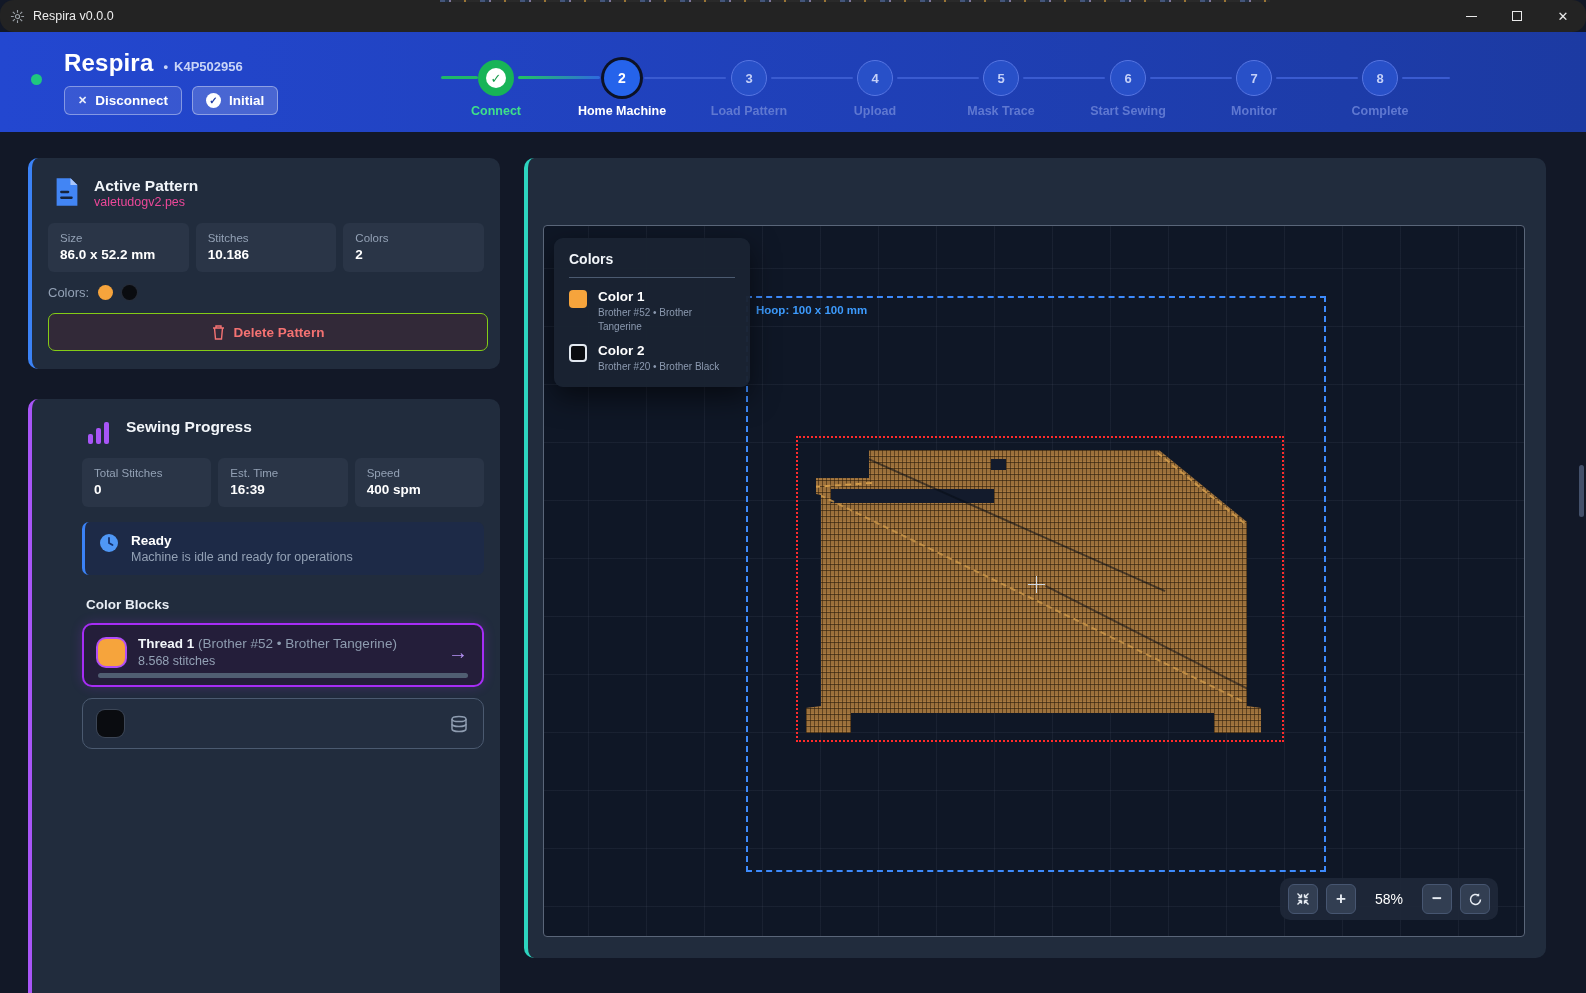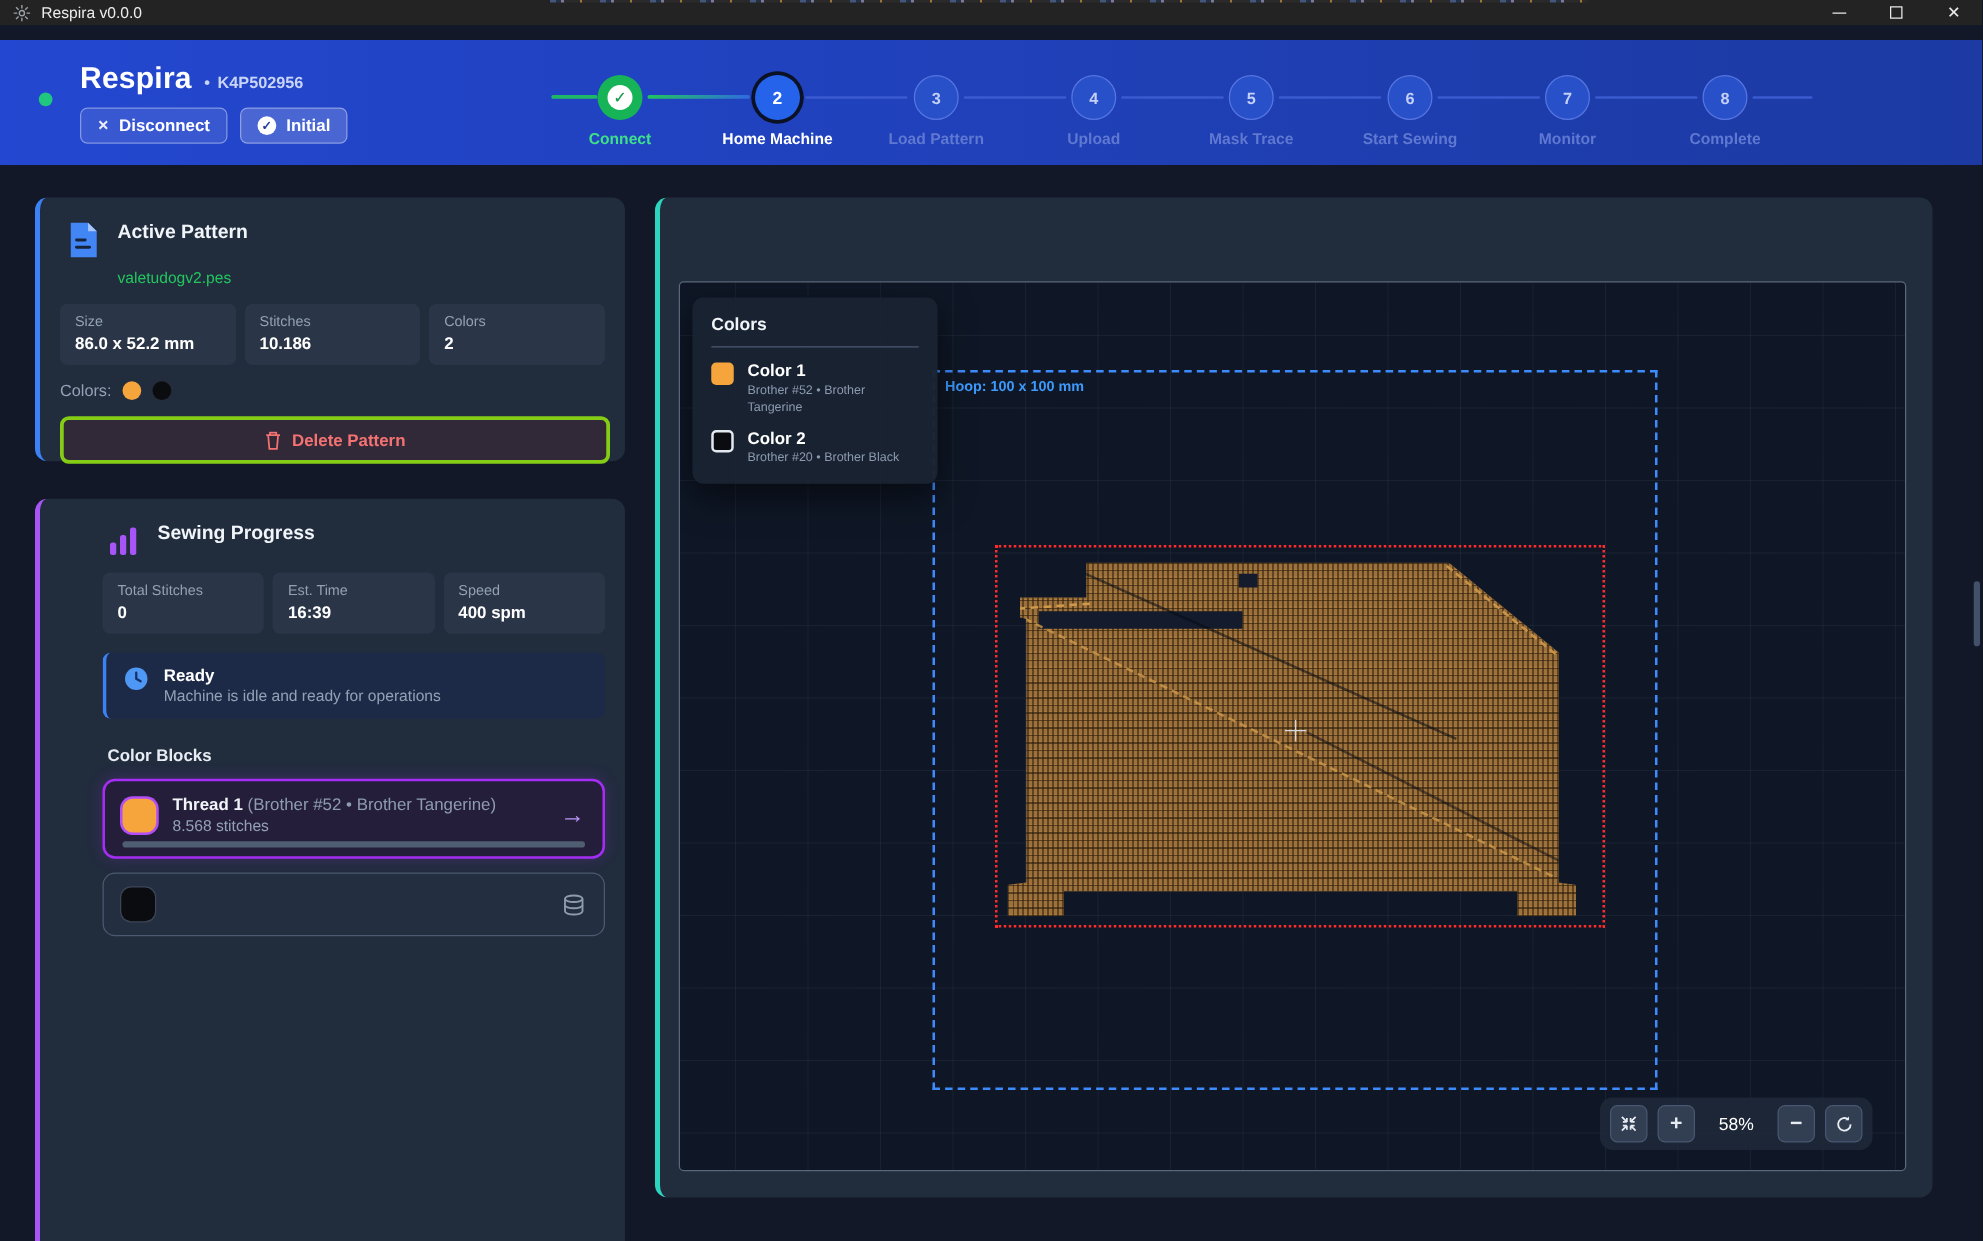--- a/index.html
+++ b/index.html
@@ -1,21 +1,21 @@
 <!DOCTYPE html>
 <html><head>
 <meta charset="utf-8">
 <style>
   * { margin:0; padding:0; box-sizing:border-box; }
   html,body { background:#0b0f18; }
   body { font-family:"Liberation Sans","DejaVu Sans",sans-serif; }
   .screen { position:relative; width:1586px; height:993px; background:#121827; overflow:hidden; }
 
   
-  .titlebar { position:absolute; top:0; left:0; right:0; height:20px; background:#232323; display:flex; align-items:center; padding-left:10px; z-index:20; }
+  .titlebar { position:absolute; top:0; left:0; right:0; height:32px; background:#232323; display:flex; align-items:center; padding-left:10px; z-index:20;border-radius:14px; }
   .bg-peek { position:absolute; top:0; left:440px; width:830px; height:2px; z-index:21; opacity:.85;
     background:repeating-linear-gradient(90deg,#4a5f8a 0 5px,#223349 5px 9px,#8f86b0 9px 11px,#2b2b2b 11px 24px,#b08438 24px 26px,#2b2b2b 26px 40px); }
   .app-ico { width:15px; height:15px; color:#9aa0a6; }
   .tb-title { color:#ededed; font-size:12.5px; margin-left:8px; }
   .tb-controls { margin-left:auto; display:flex; height:100%; }
   .tb-btn { width:46px; height:100%; display:flex; align-items:center; justify-content:center; color:#eaeaea; font-size:13px; }
   .glyph-min { width:11px; border-top:1.4px solid #eaeaea; display:block; }
   .glyph-max { width:10px; height:10px; border:1.4px solid #eaeaea; display:block; }
 
   
@@ -52,38 +52,38 @@
   .panel { position:absolute; background:#212c3d; border-radius:10px; }
   .panel.blue { border-left:4px solid #3b82f6; }
   .panel.purple { border-left:4px solid #a855f7; }
   .panel.teal { border-left:4px solid #2dd4bf; }
   #active-panel { left:28px; top:26px; width:472px; height:211px; }
   #sewing-panel { left:28px; top:267px; width:472px; height:671px;padding-left:34px; }
   #preview-panel { left:524px; top:26px; width:1022px; height:800px; }
 
   .p-head { display:flex; align-items:flex-start; gap:14px; padding:19px 20px 0 22px; }
   .p-title { font-size:15.5px; font-weight:bold; color:#f1f5f9; }
-  .p-sub { font-size:12.5px; color:#22c55e; margin-top:20px; }
+  .p-sub { font-size:12.5px; color:#ec4899; margin-top:0; }
 
   .bars-ico { width:24px; height:24px; display:flex; align-items:flex-end; gap:3px; margin-top:2px; }
   .bars-ico i { display:block; width:5px; background:#a855f7; border-radius:2px; }
   .bars-ico i:nth-child(1){height:10px;} .bars-ico i:nth-child(2){height:16px;} .bars-ico i:nth-child(3){height:22px;}
   .img-ico { width:30px; height:30px; border-radius:7px; background:#14b8a6; display:flex; align-items:center; justify-content:center; }
 
   .stats-row { display:flex; gap:7px; padding:0 16px; margin-top:14px; }
   .stat { flex:1; background:#2a3547; border-radius:6px; padding:9px 12px 10px; }
   .stat .lbl { font-size:11.5px; color:#93a1b5; }
   .stat .val { font-size:13.5px; color:#fff; font-weight:bold; margin-top:3px; }
 
   .colors-row { display:flex; align-items:center; gap:9px; padding:0 16px; margin-top:13px; font-size:13px; color:#93a1b5;text-align:right; }
   .swatch-dot { width:15px; height:15px; border-radius:50%; }
   .swatch-dot.dark { box-shadow:0 0 0 1px #262c38; }
 
   .delete-btn { margin:13px 16px 0; width:440px; height:38px; display:flex; align-items:center; justify-content:center; gap:9px;
-    background:rgba(153,27,27,.14); border:3px solid #84cc16; border-radius:7px; color:#f47272; font-weight:bold; font-size:13.5px; cursor:pointer; }
+    background:rgba(153,27,27,.14); border:1px solid #84cc16; border-radius:7px; color:#f47272; font-weight:bold; font-size:13.5px; cursor:pointer; }
 
   .status-box { margin:15px 16px 0; background:#1d2a47; border-left:3px solid #3b82f6; border-radius:7px; display:flex; gap:12px; padding:11px 14px; }
   .status-title { font-size:13.5px; font-weight:bold; color:#fff; }
   .status-msg { font-size:12.5px; color:#93a1b5; margin-top:2px; }
 
   .cb-label { padding:0 20px; margin-top:22px; font-size:13.5px; font-weight:bold; color:#e8edf4; }
   .thread { margin:11px 16px 0; border-radius:10px; position:relative; cursor:pointer; }
   .thread.sel { background:#241e3a; border:2px solid #a62df5; padding:11px 14px 17px; box-shadow:0 0 12px rgba(168,45,245,.22); }
   .thread.idle { background:#232e40; border:1px solid #4b5a70; padding:11px 14px; }
   .thread-row { display:flex; align-items:center; gap:13px; }

